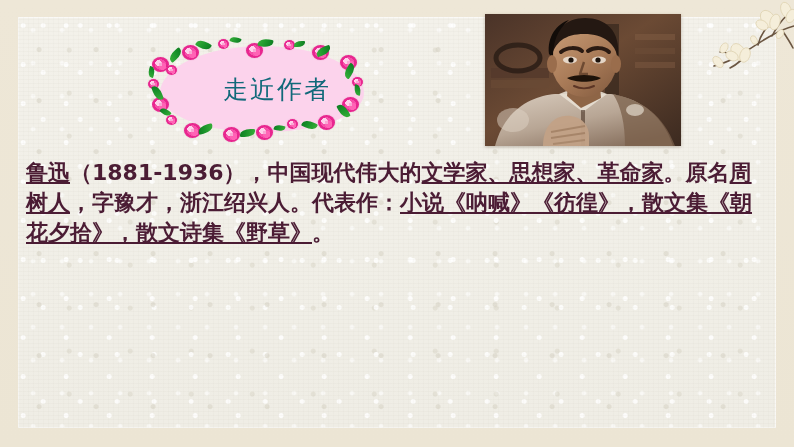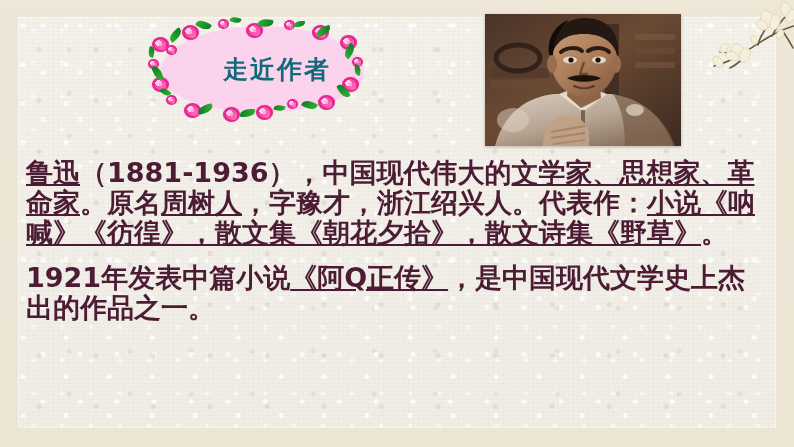--- a/index.html
+++ b/index.html
@@ -46,24 +46,23 @@
     background-image:
       repeating-linear-gradient(0deg, rgba(190,186,170,0.07) 0 1px, transparent 1px 4px),
       repeating-linear-gradient(90deg, rgba(190,186,170,0.06) 0 1px, transparent 1px 5px);
     pointer-events:none;
   }
 
   
   #title-block {
     position: absolute;
     left: 146px;
-    top: 15px;
+    top: 35px;
     width: 232px;
     height: 108px;
-    font-weight: bold;
   }
   .oval-bg {
     position: absolute;
     left: 14px; top: 11px;
     width: 204px; height: 86px;
     background: #fcd3ec;
     border-radius: 50% 50% 48% 48% / 55% 55% 45% 45%;
     filter: blur(0.4px);
   }
   .title-text {
@@ -123,21 +122,21 @@
 
   
   #body-text {
     position: absolute;
     left: 26px;
     top: 158px;
     width: 742px;
     color: #4b1c34;
     font-family: "DejaVu Sans", "Liberation Sans", sans-serif;
     font-weight: bold;
-    font-size: 27px;
+    font-size: 22px;
     line-height: 30px;
     letter-spacing: 0px;
   }
   #body-text p { margin: 0 0 15px 0; }
   #body-text p:last-child { margin-bottom: 0; }
   .u { text-decoration: underline; text-underline-offset: 2px; text-decoration-thickness: 1.5px; }
 </style>
 </head>
 <body>
 
@@ -284,16 +283,15 @@
         <ellipse cx="22" cy="48" rx="3.5" ry="5.5" transform="rotate(30 22 48)"></ellipse>
 
         <ellipse cx="78" cy="34" rx="3.2" ry="5" transform="rotate(35 78 34)"></ellipse>
         <ellipse cx="52" cy="40" rx="3" ry="4.5" transform="rotate(-25 52 40)"></ellipse>
       </g>
     </svg>
   </div>
 
   <div id="body-text">
     <p><span class="u">鲁迅</span><span>（1881-1936），中国现代伟大的</span><span class="u">文学家、思想家、革命家</span><span>。原名</span><span class="u">周树人</span><span>，字豫才，浙江绍兴人。代表作：</span><span class="u">小说《呐喊》《彷徨》，散文集《朝花夕拾》，散文诗集《野草》</span><span>。</span></p>
-    <p><span>1921年发表中篇小说</span><span class="u">《阿Q正传》</span><span>，是中国现代文学史上杰出的作品之一。</span></p>
   </div>
 
 </div>
 
 </body></html>

